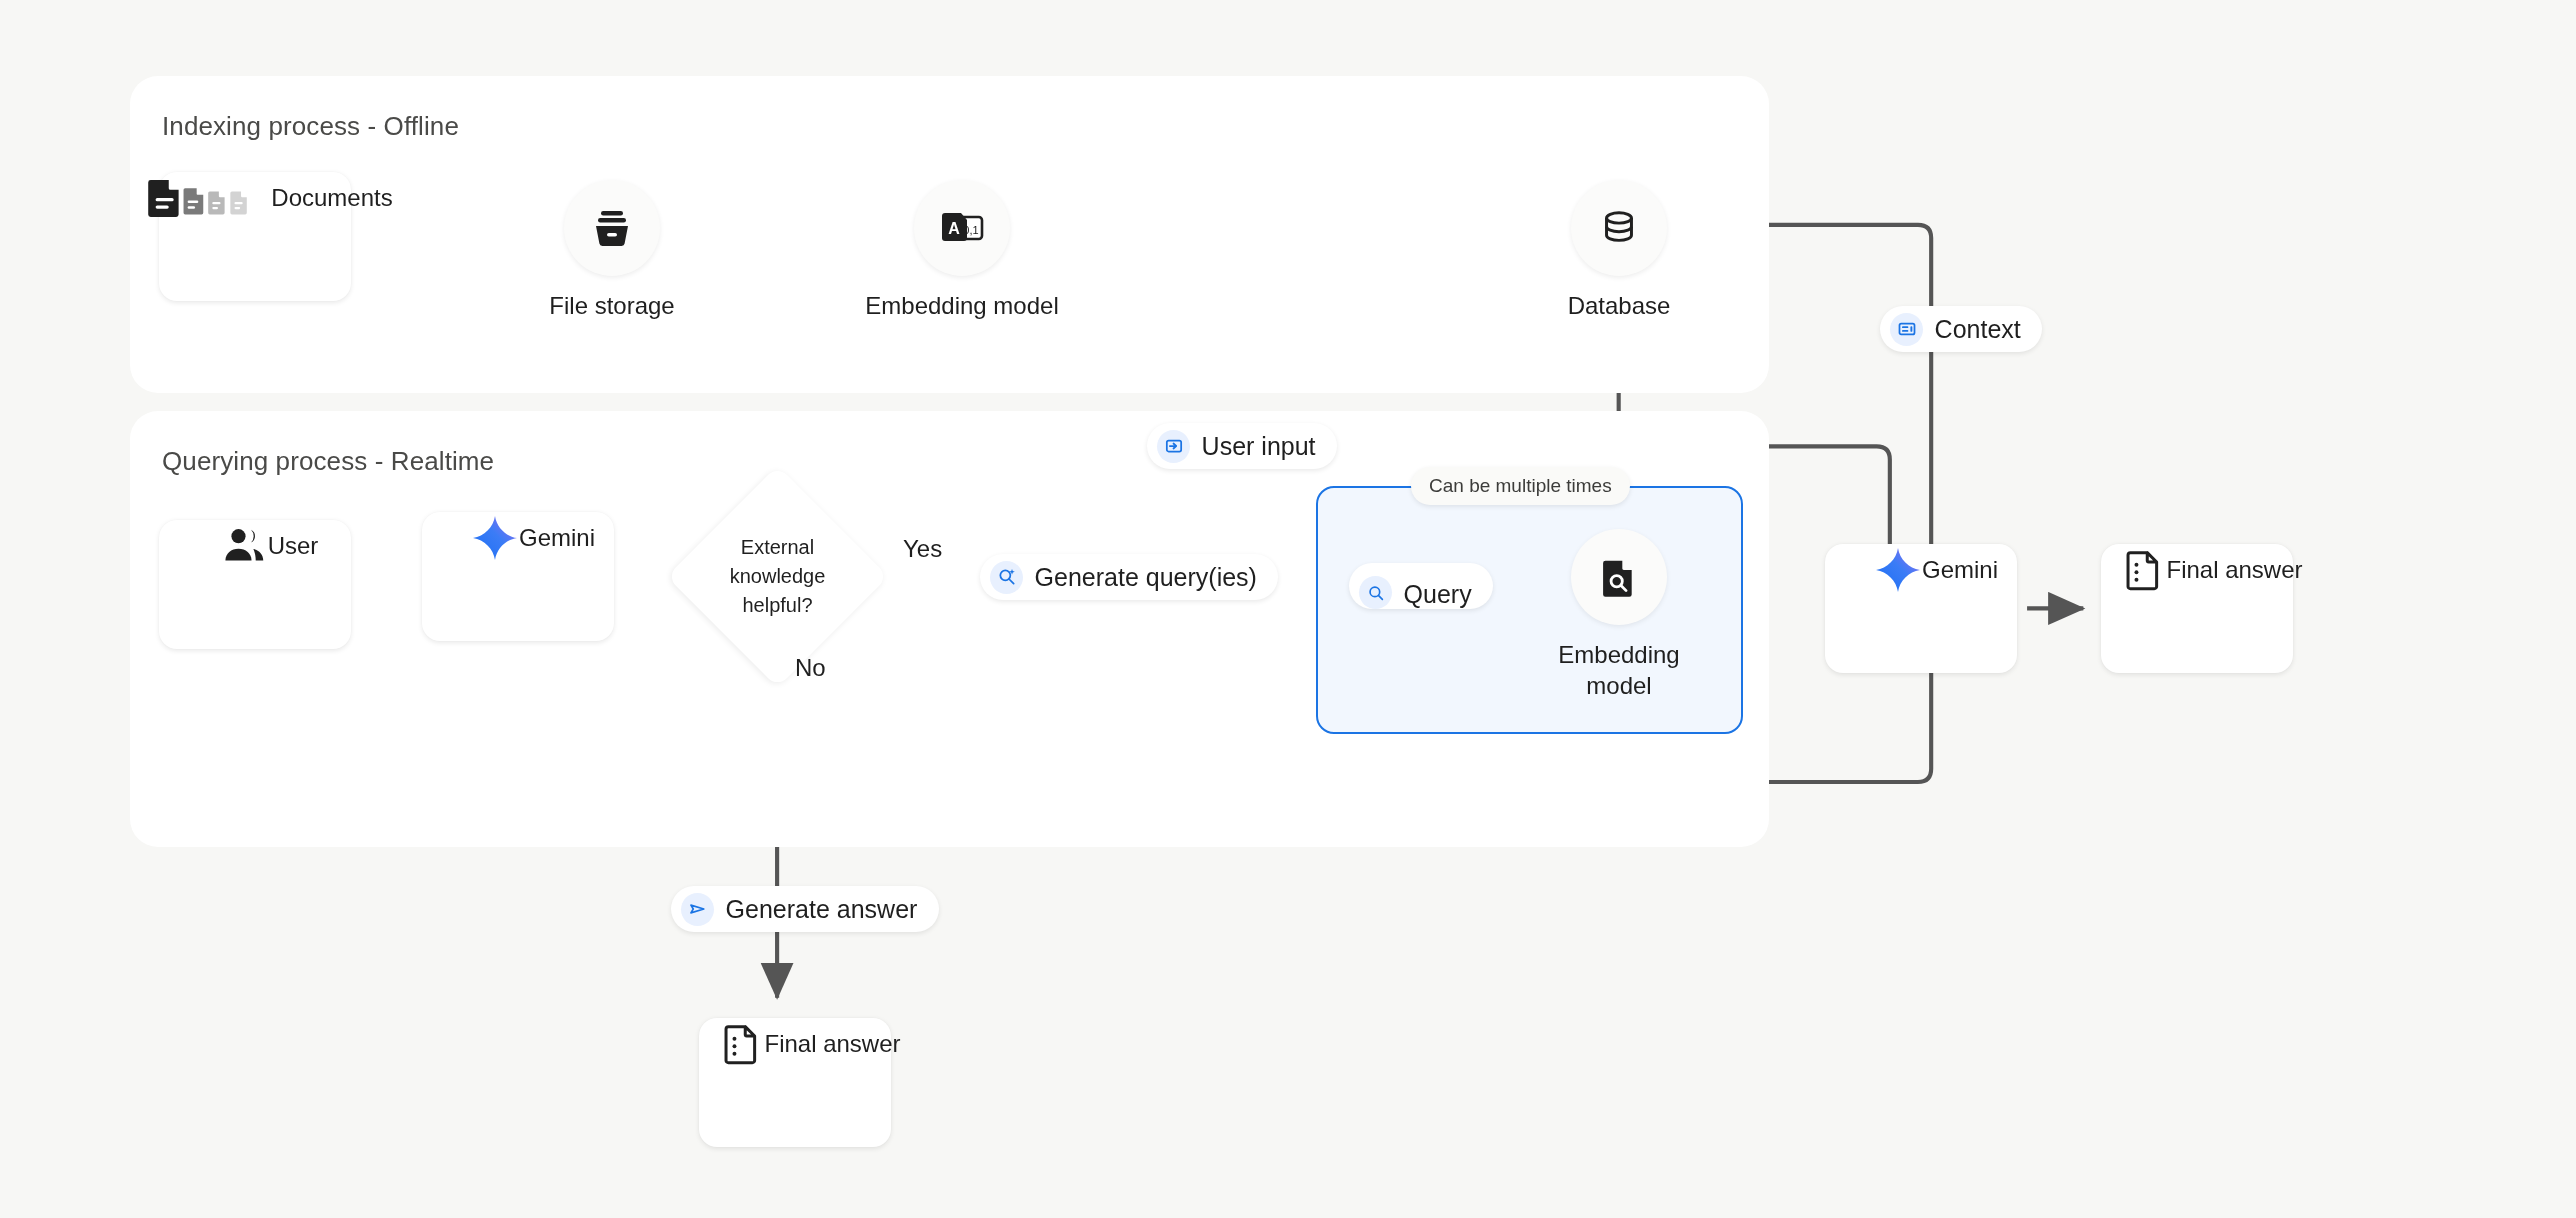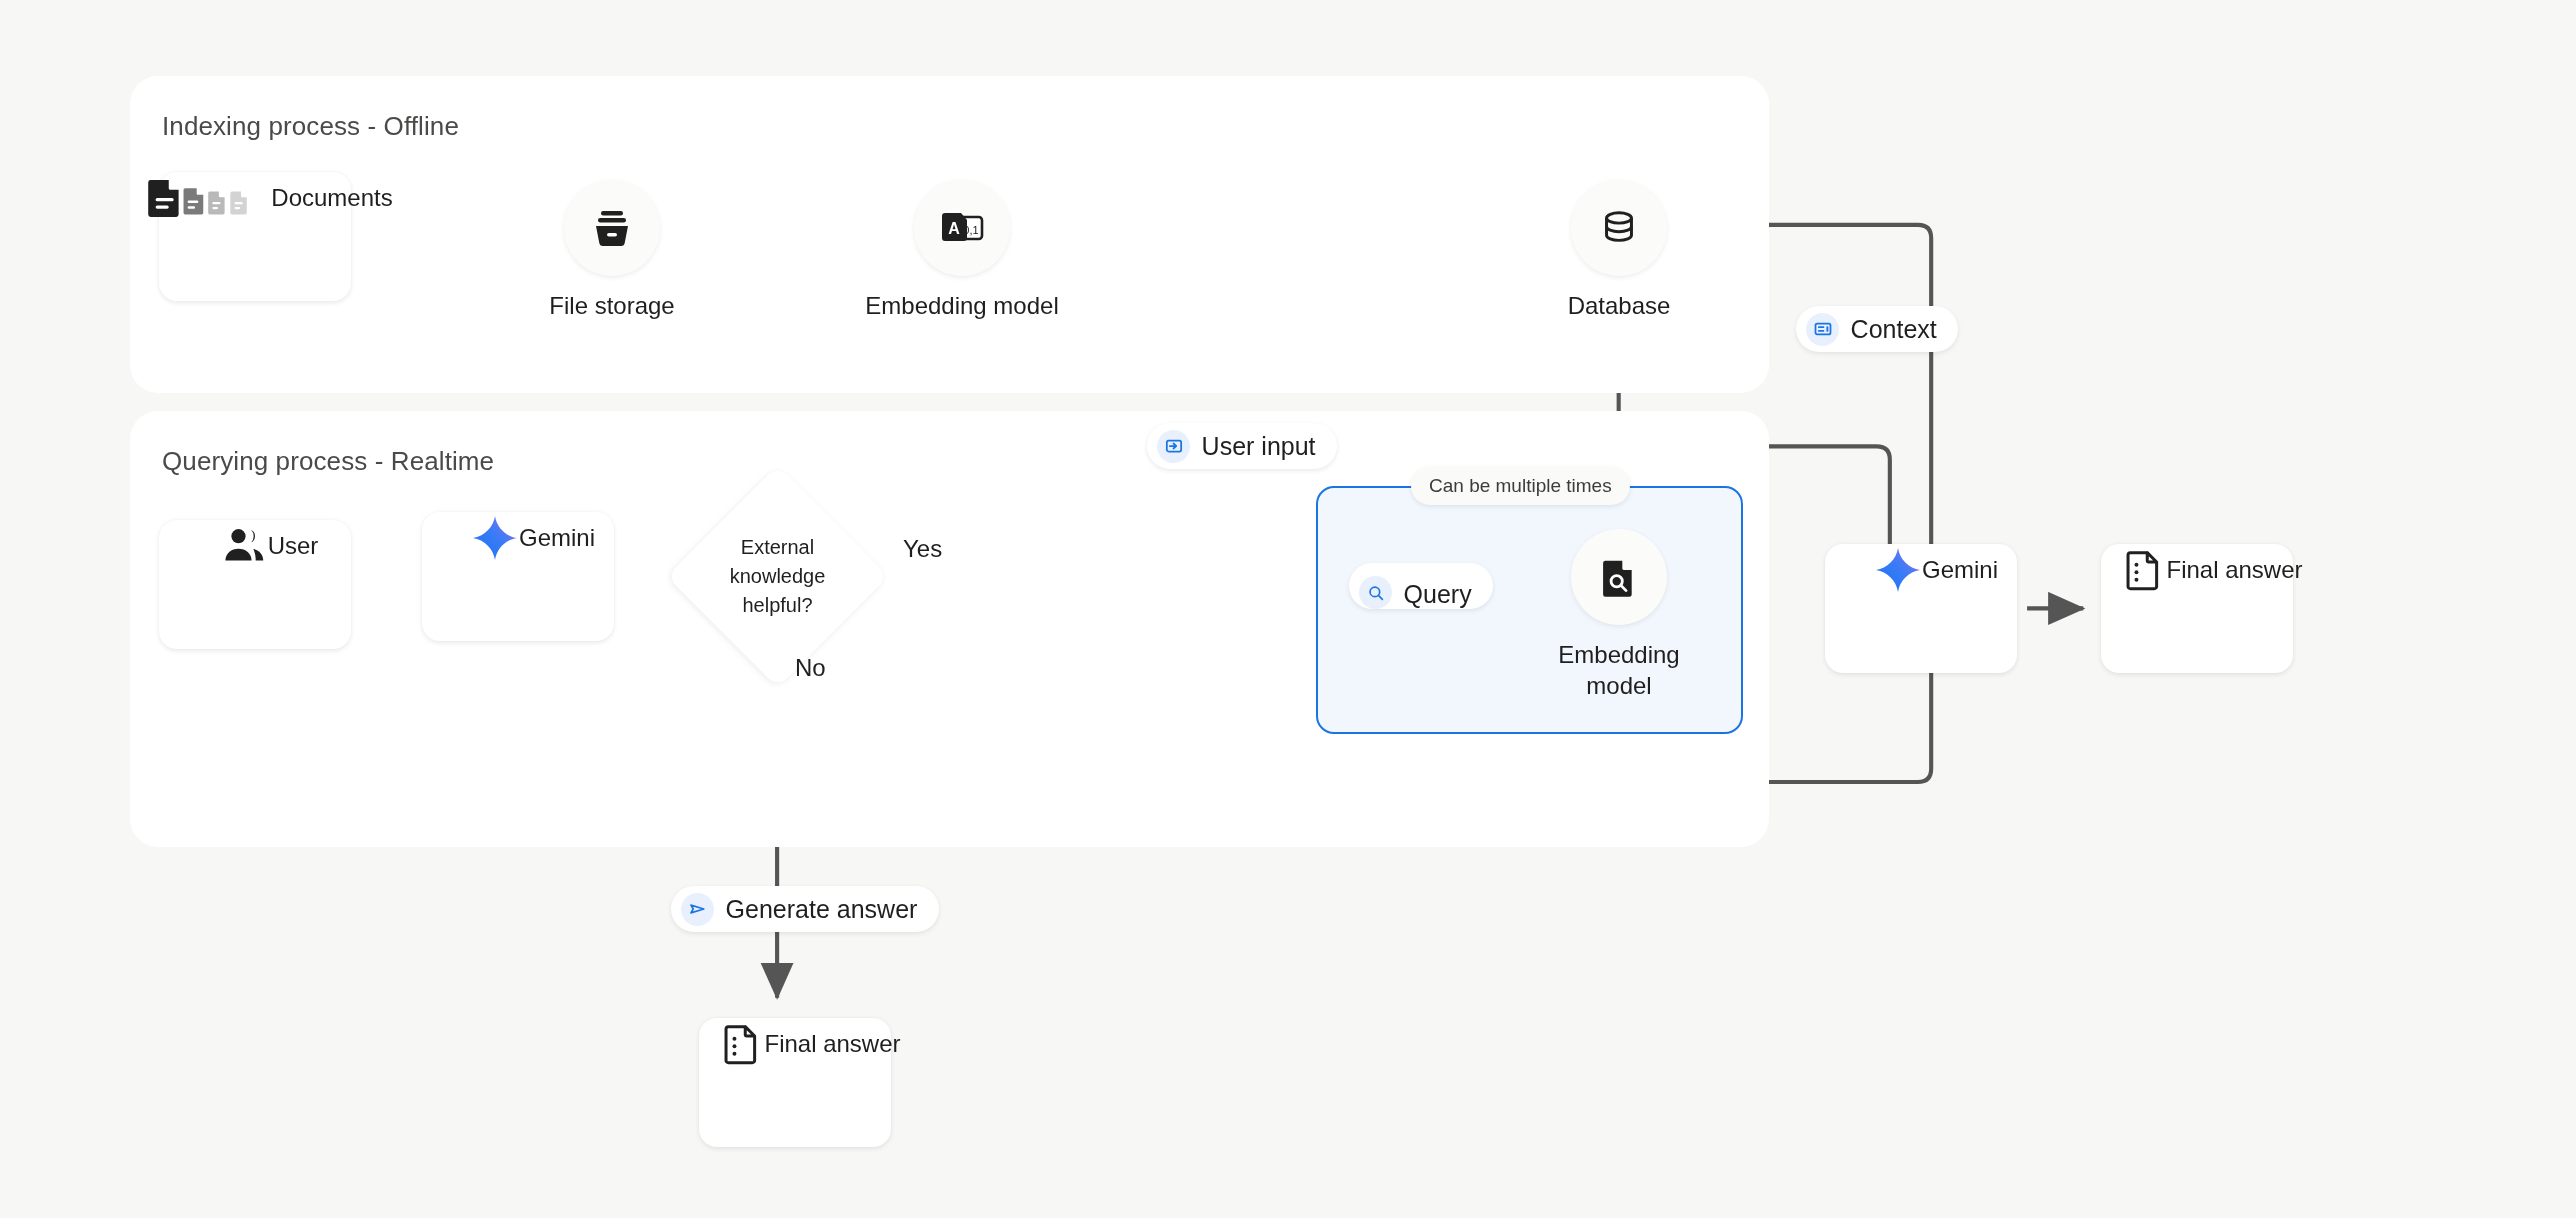--- a/index.html
+++ b/index.html
@@ -289,20 +289,32 @@
 
   <div class="diamond-wrap" style="left:699px;top:490px;width:157px;height:157px;">
     <div class="diamond-shape"></div>
     <div class="diamond-text" style="white-space:pre-line;">External
 knowledge
 helpful?</div>
   </div>
   <div class="edge-label" style="left:903px;top:527px;">Yes</div>
   <div class="edge-label" style="left:795px;top:646px;">No</div>
 
+  <div class="pill" style="left:980px;top:546px;">
+    <span class="pill-ico">
+      <svg width="20" height="20" viewBox="0 0 24 24">
+        <g fill="none" stroke="#1b74e4" stroke-width="2.1" stroke-linecap="round">
+          <circle cx="10" cy="10" r="6"></circle>
+          <path d="M14.4,14.4 L20,20"></path>
+        </g>
+        <path d="M18,2.4 L18.9,4.9 L21.4,5.8 L18.9,6.7 L18,9.2 L17.1,6.7 L14.6,5.8 L17.1,4.9 Z" fill="#1b74e4"></path>
+      </svg>
+    </span>
+    <span class="pill-text">Generate query(ies)</span>
+  </div>
 
   <div class="loopbox" style="left:1316px;top:478px;width:427px;height:248px;"></div>
   <div class="pill plain" style="left:1411px;top:459px;">
     <span class="pill-text">Can be multiple times</span>
   </div>
 
   <div class="pill" style="left:1349px;top:555px;align-items:flex-end;">
     <span class="pill-ico">
       <svg width="18" height="18" viewBox="0 0 24 24">
         <g fill="none" stroke="#1b74e4" stroke-width="2.2" stroke-linecap="round">
@@ -336,21 +348,21 @@
         <g fill="none" stroke="#1b74e4" stroke-width="2.1" stroke-linecap="round" stroke-linejoin="round">
           <path d="M7,12 h7"></path>
           <path d="M11.4,9 L14.6,12 L11.4,15"></path>
         </g>
       </svg>
     </span>
     <span class="pill-text">User input</span>
   </div>
 
 
-  <div class="pill" style="left:1796px;top:298px;justify-content:flex-end;">
+  <div class="pill" style="left:1880px;top:298px;justify-content:flex-end;">
     <span class="pill-ico">
       <svg width="20" height="20" viewBox="0 0 24 24">
         <rect x="3" y="5.6" width="18" height="12.8" rx="2" fill="none" stroke="#1b74e4" stroke-width="2.1"></rect>
         <g fill="#1b74e4">
           <rect x="6" y="8.6" width="7.6" height="2.3" rx="1.1"></rect>
           <rect x="6" y="13.1" width="7.6" height="2.3" rx="1.1"></rect>
           <rect x="16.1" y="8.6" width="2.3" height="6.8" rx="1.1"></rect>
         </g>
       </svg>
     </span>

